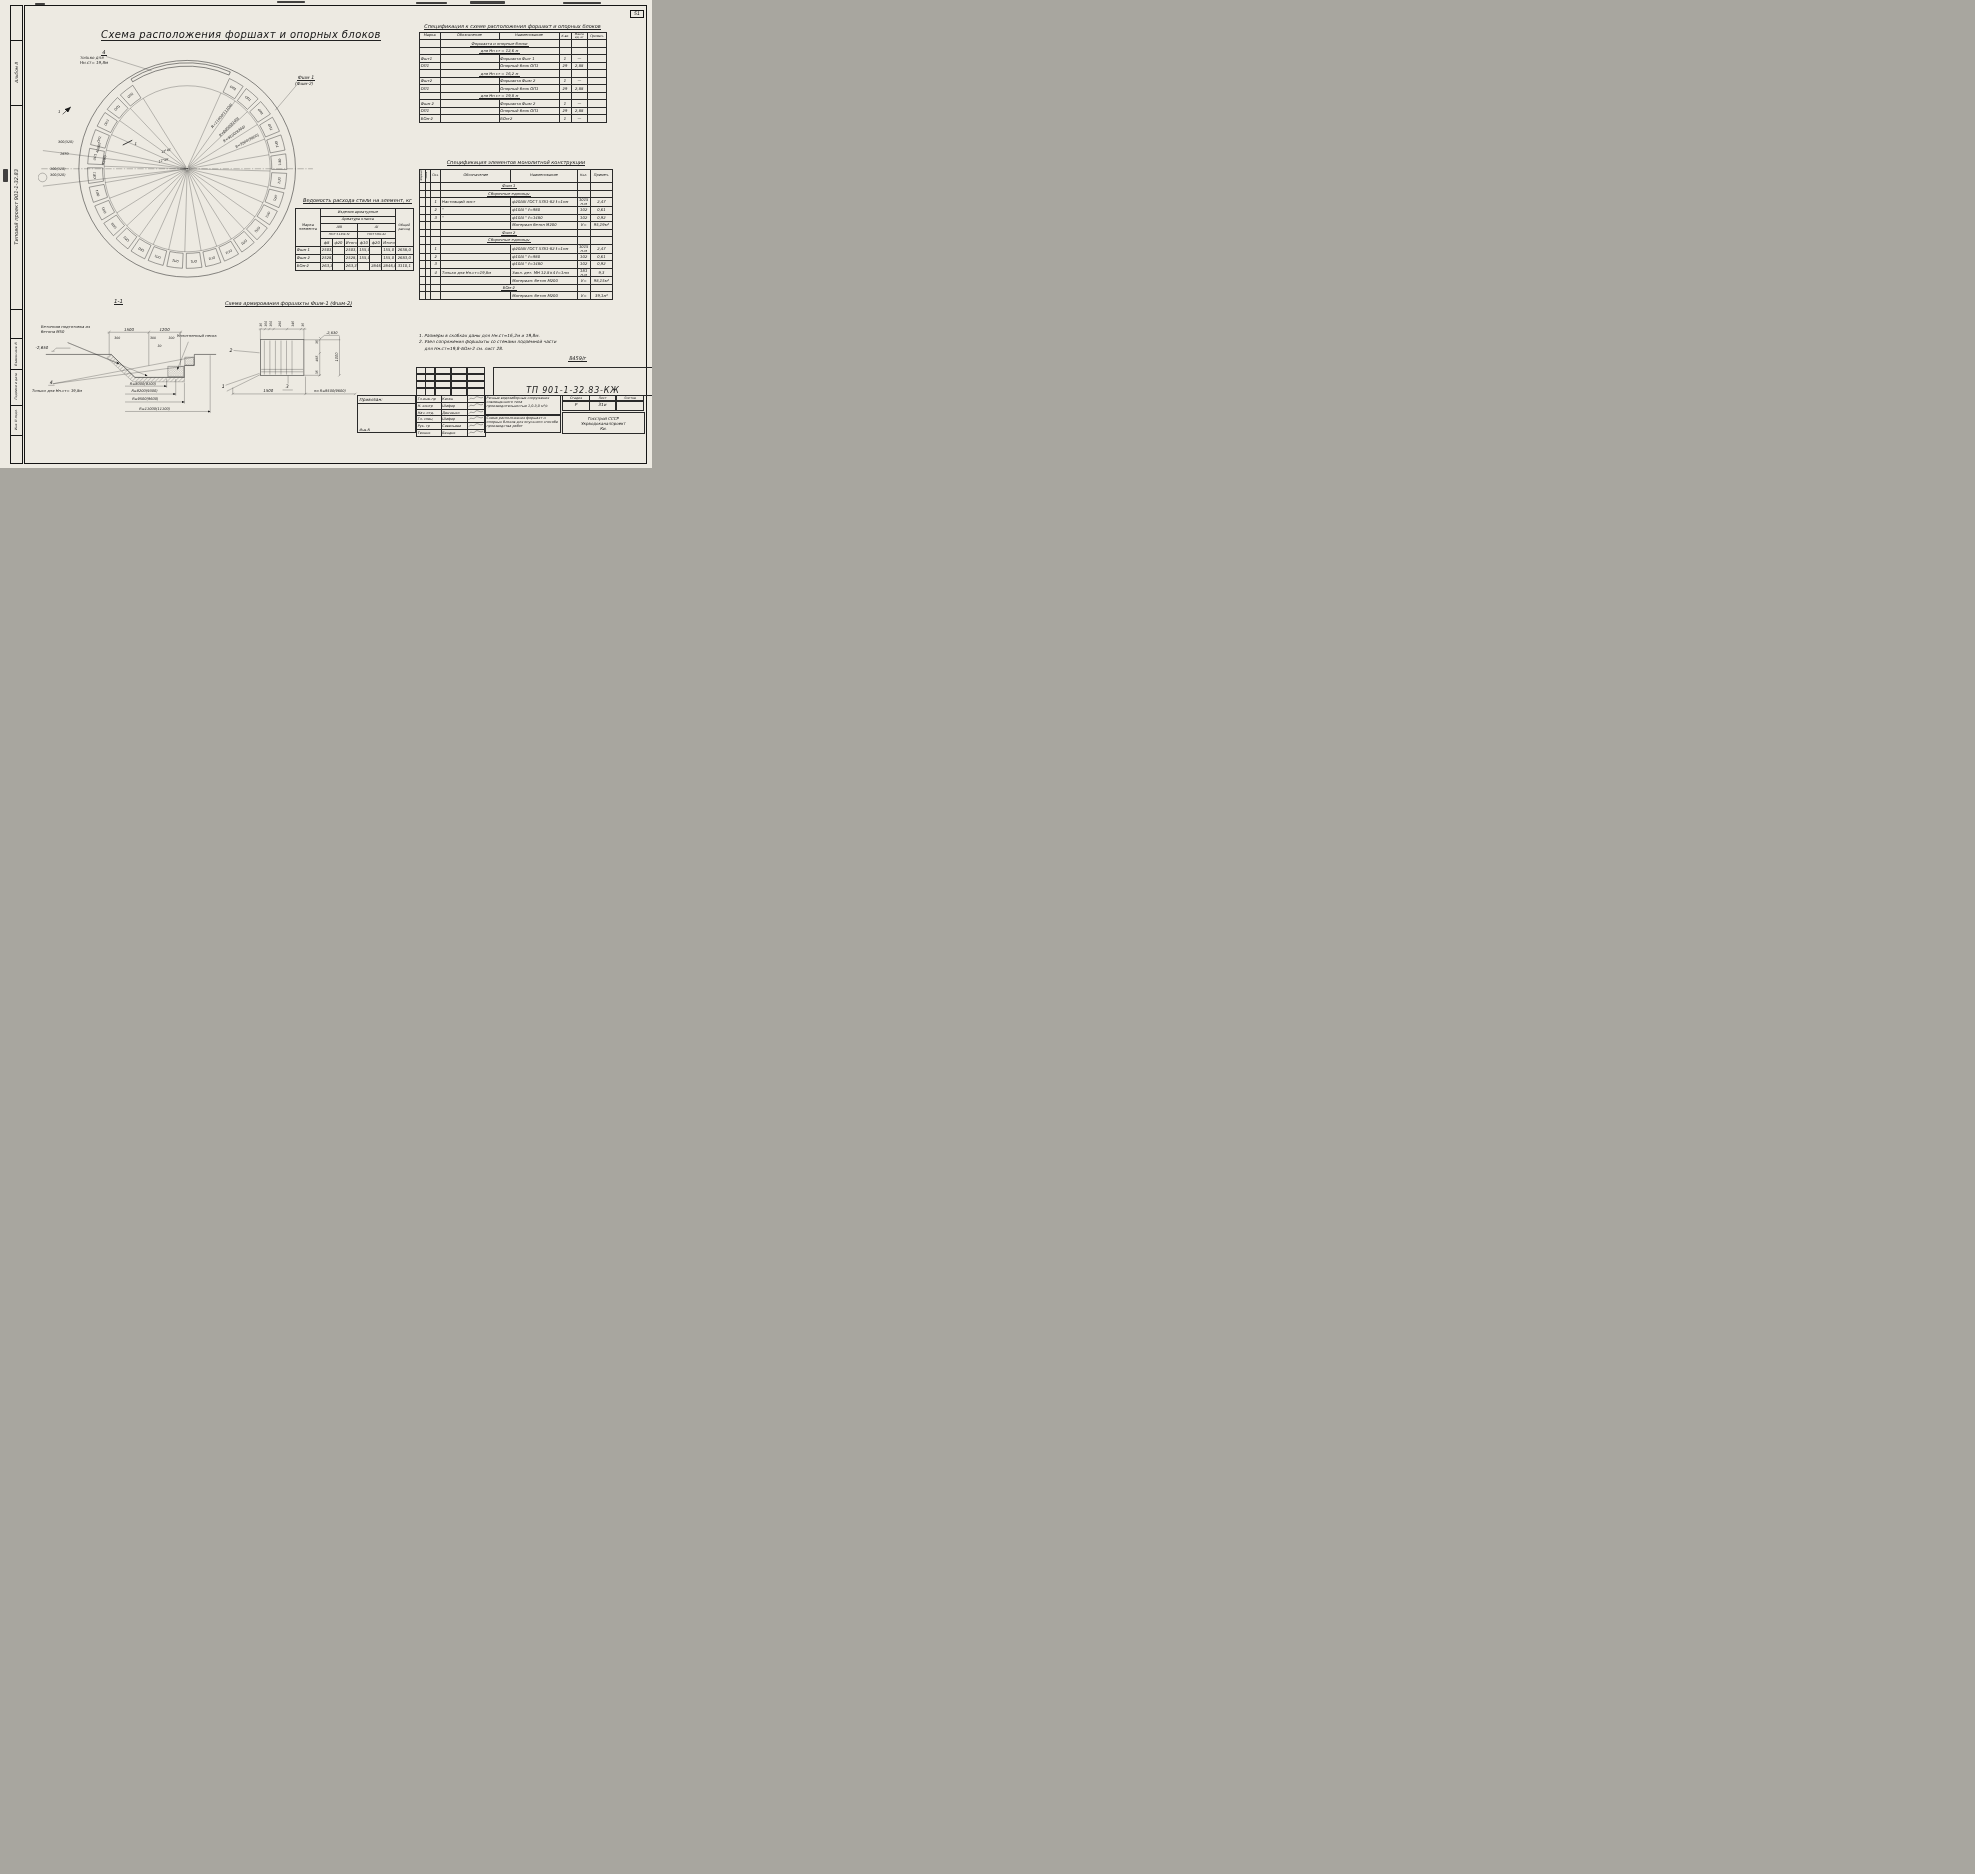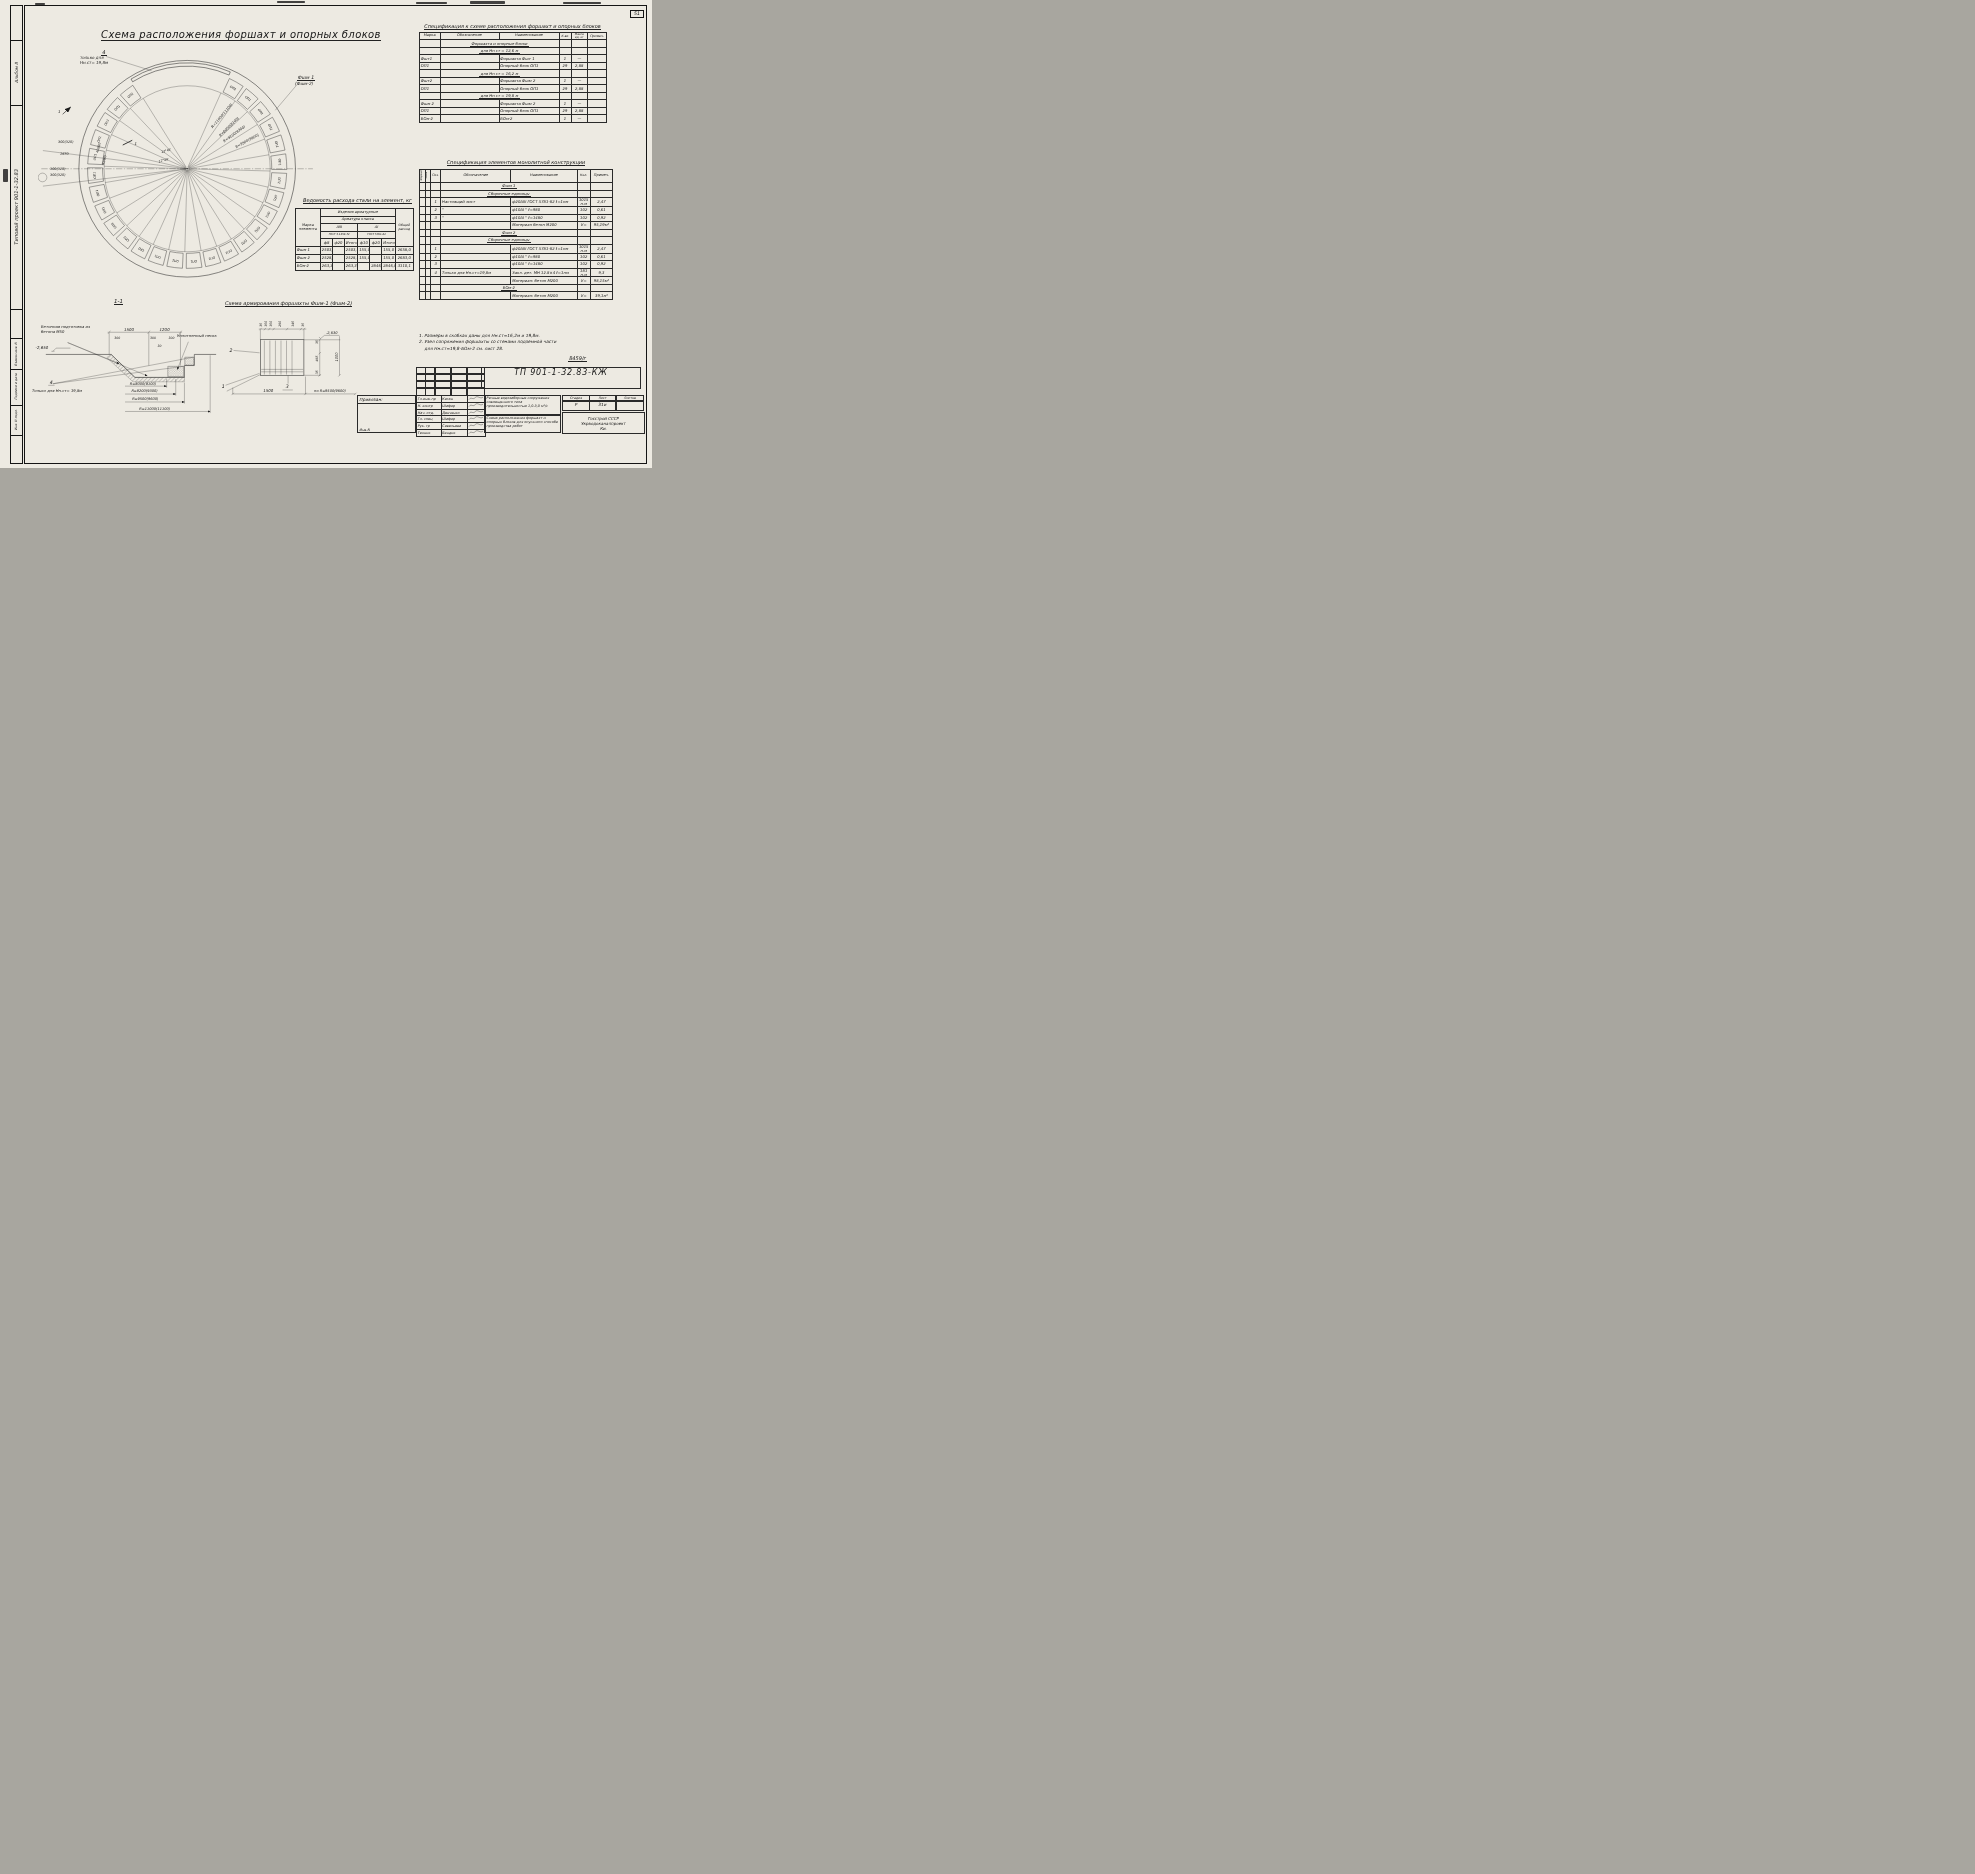--- a/index.html
+++ b/index.html
@@ -721,21 +721,21 @@
         <div class="rev-cell"></div>
         <div class="rev-cell"></div>
         <div class="rev-cell"></div>
         <div class="rev-cell"></div>
         <div class="rev-cell"></div>
         <div class="rev-cell"></div>
         <div class="rev-cell"></div>
         <div class="rev-cell"></div>
       </div>
 
-    <div class="stamp-cell" style="left:124px;top:0;width:160px;height:22px;display:flex;align-items:flex-start;justify-content:center">
+    <div class="stamp-cell" style="left:136px;top:0;width:160px;height:29px;display:flex;align-items:flex-end;justify-content:center">
       <span style="font-size:8px;letter-spacing:0.8px">ТП 901-1-32.83-КЖ</span>
     </div>
 
     <div class="stamp-cell" style="left:0;top:28.4px;width:59px;height:38px">
       <div style="font-size:4.3px;padding:0.8px 1.6px;border-bottom:0.4px solid #2a2a2a">Привязан:</div>
       <div style="position:absolute;bottom:0.8px;left:1.6px;font-size:3.4px">Инв.N</div>
     </div>
 
     <div class="abs" style="left:59px;top:28.4px">
       <table class="roles">

